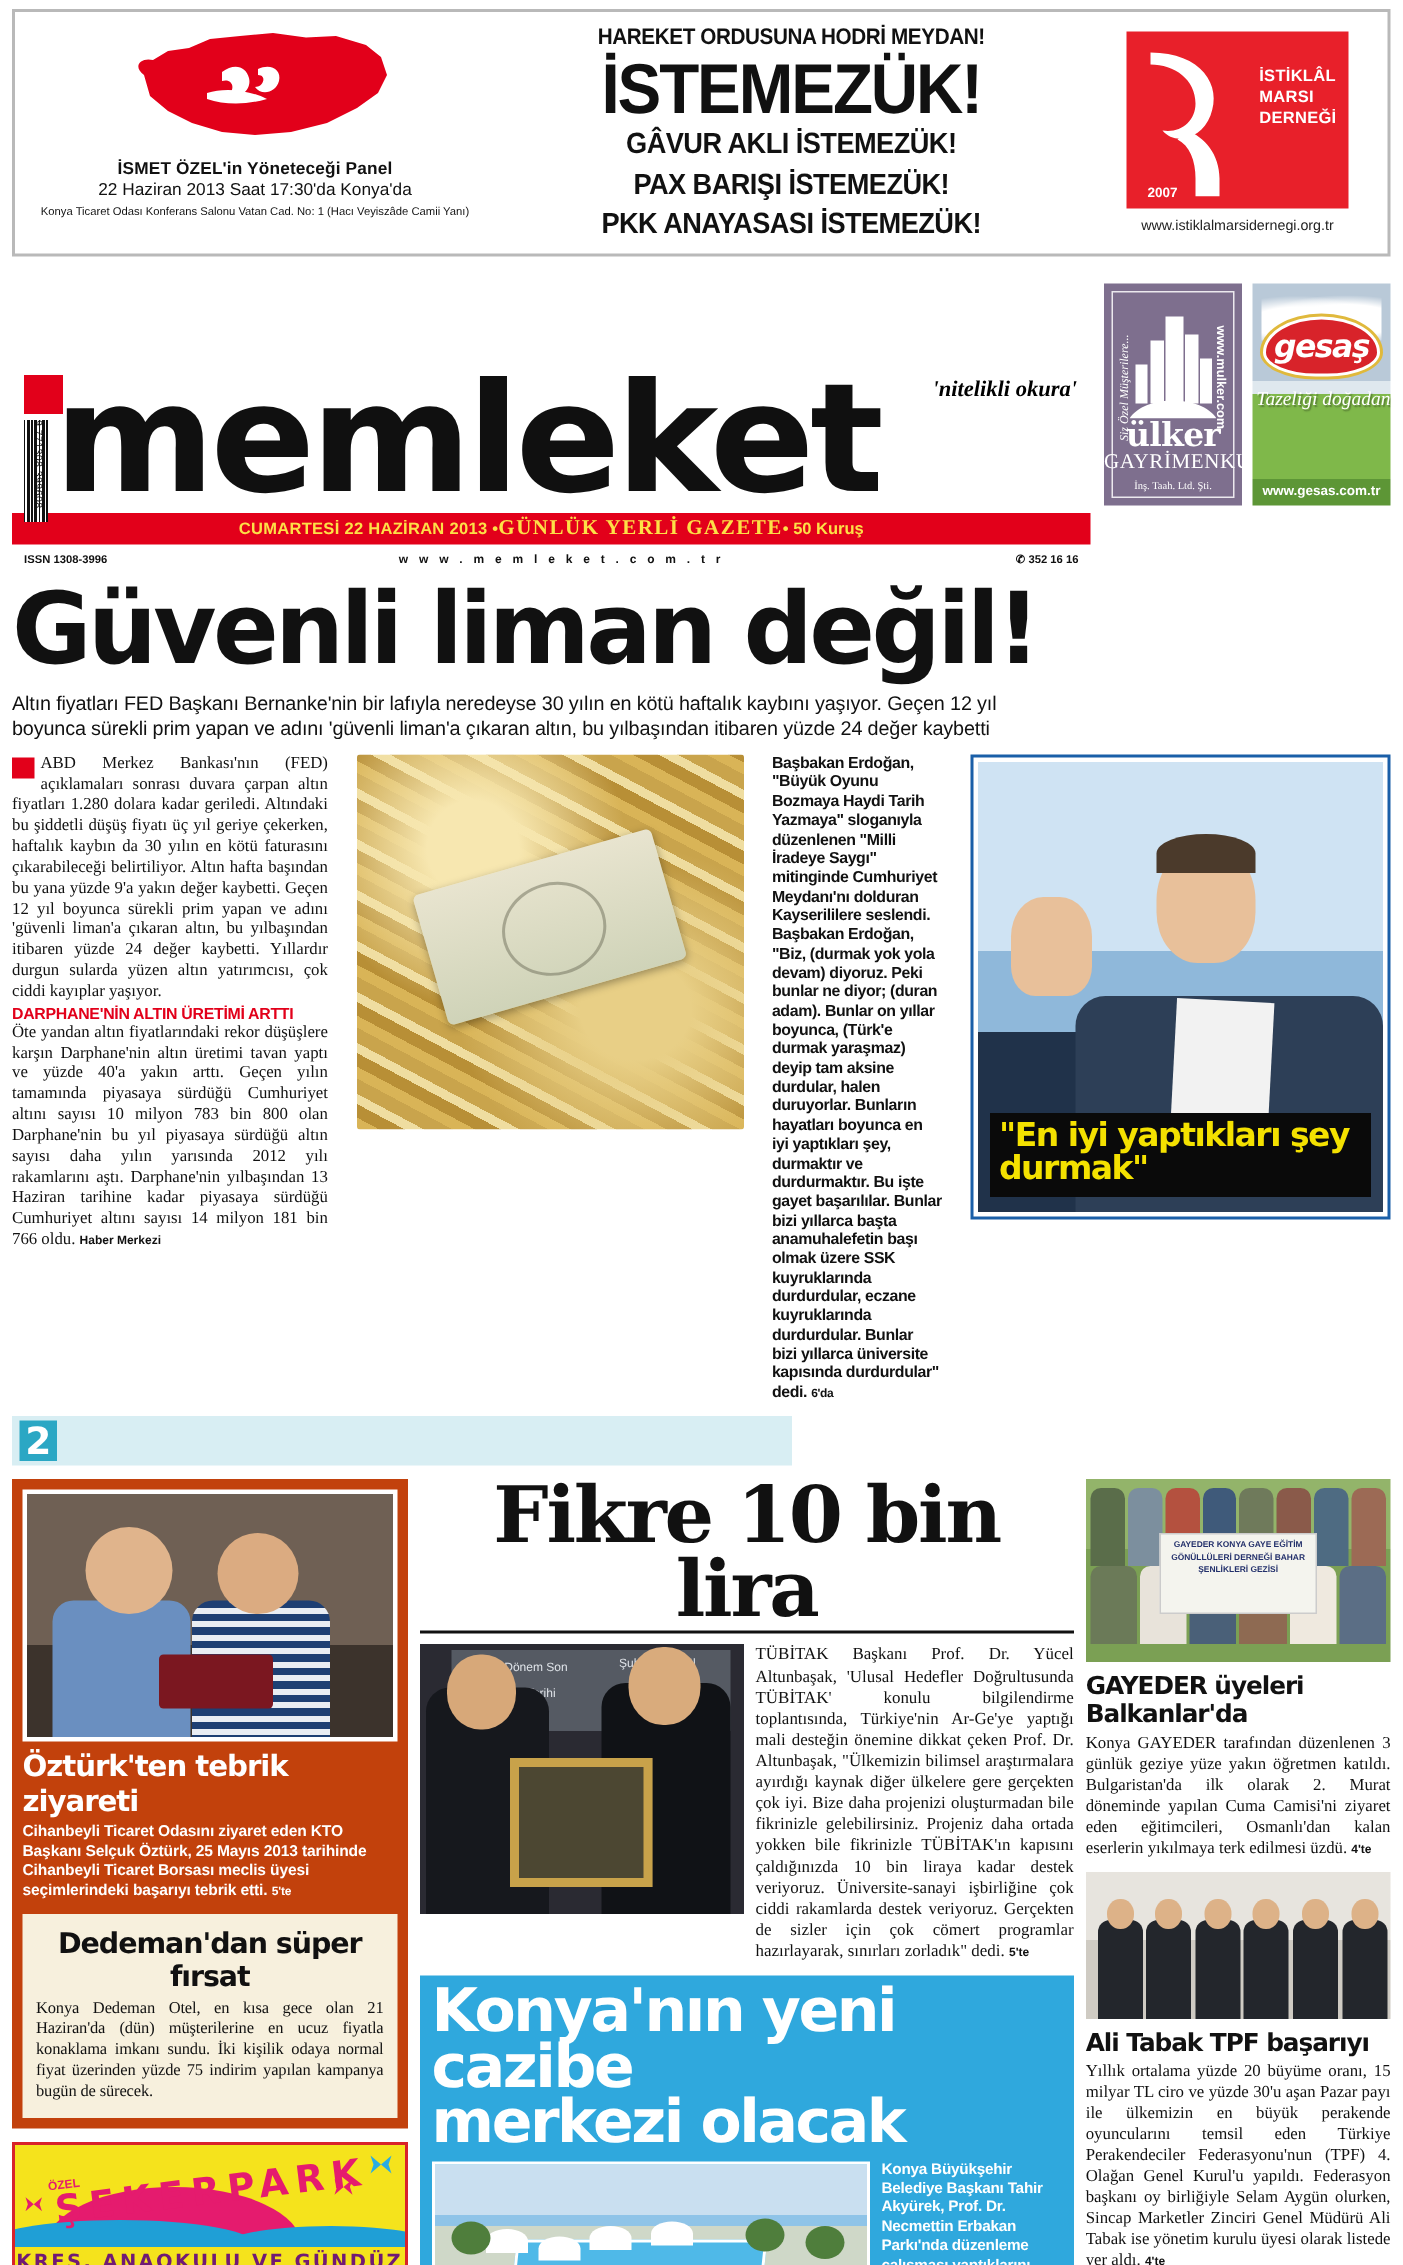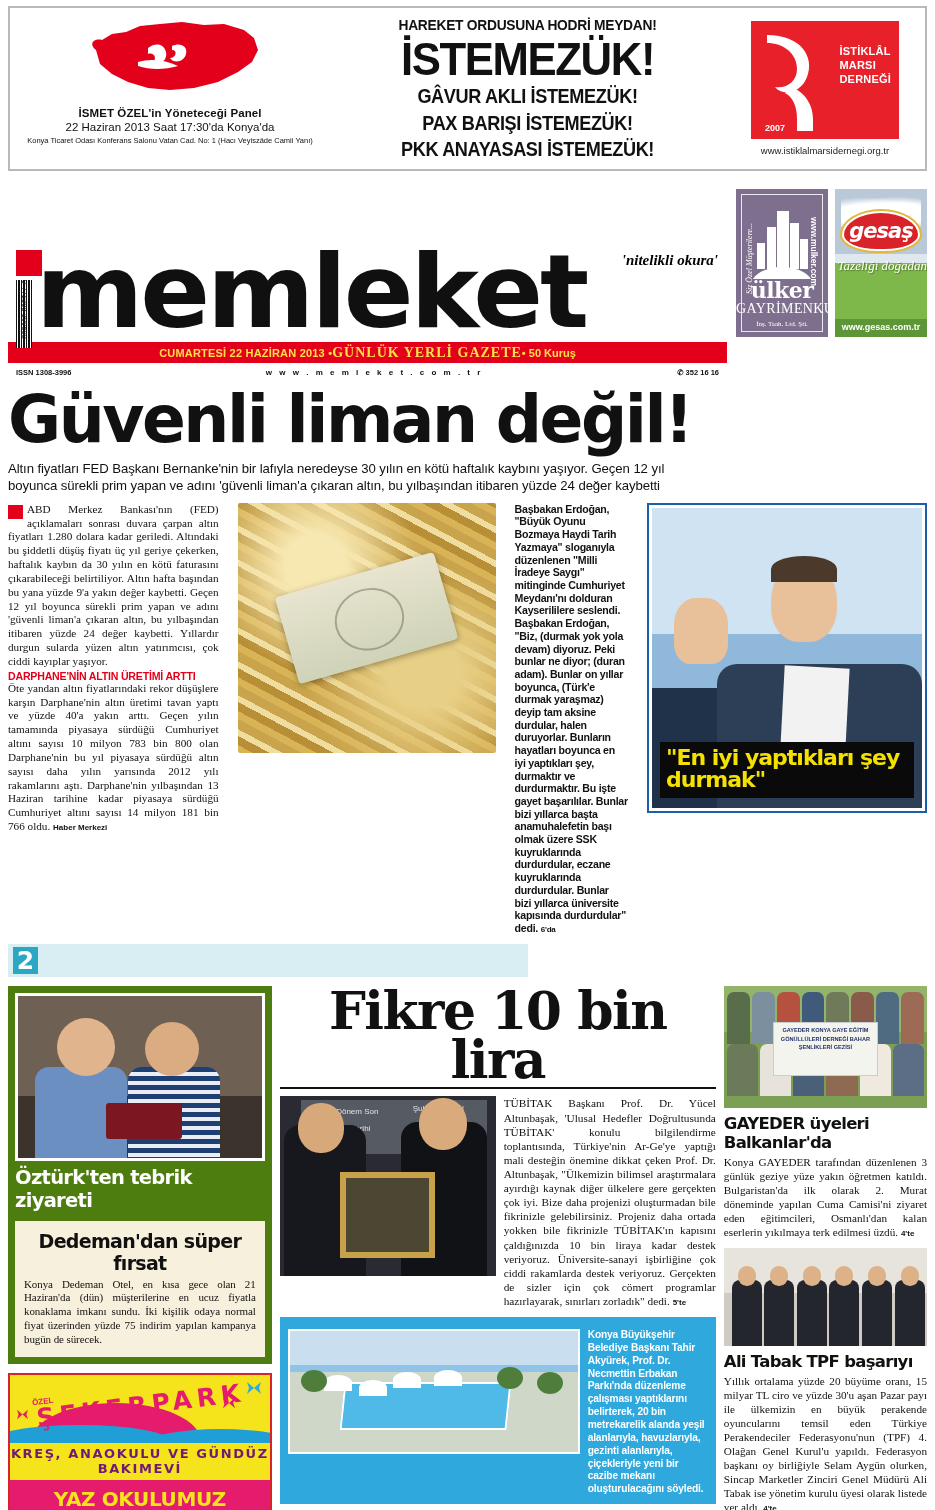--- a/index.html
+++ b/index.html
@@ -114,21 +114,21 @@
   .teal { margin-top:9px; background:#d8eef3; height:33px; width:520px; display:flex; align-items:center; }
   .teal .t { color:#2ba7c4; font-family:"DejaVu Sans",sans-serif; font-weight:bold; font-size:24px; letter-spacing:-1px; padding-left:6px;}
   .teal .pg { background:#2ba7c4; color:#fff; font-family:"DejaVu Sans",sans-serif; font-weight:bold; font-size:25px; width:25px; height:27px; text-align:center; line-height:27px; margin-left:5px;}
 
   
   .grid { display:flex; gap:8px; margin-top:9px; }
   .colL { width:266px; }
   .colM { width:440px; }
   .colR { width:205px; }
 
-  .redbox { background:#4d7c0f; padding:7px; }
+  .redbox { background:#c2410c; padding:7px; }
   .redbox .ph { height:168px; background:linear-gradient(#6f6054 0 62%, #3c332c 62% 100%); border:3px solid #fff; position:relative; overflow:hidden;}
   .redbox .ph .m1{position:absolute;left:16%;top:14%;width:58px;height:58px;background:#e0b48c;border-radius:50%;}
   .redbox .ph .b1{position:absolute;left:7%;top:44%;width:92px;height:56%;background:#6a8fc0;border-radius:14px 14px 0 0;}
   .redbox .ph .m2{position:absolute;left:52%;top:16%;width:54px;height:54px;background:#dbab81;border-radius:50%;}
   .redbox .ph .b2{position:absolute;left:45%;top:44%;width:92px;height:56%;background:repeating-linear-gradient(#1e3f73 0 5px,#e9edf3 5px 9px);border-radius:14px 14px 0 0;}
   .redbox .ph .box{position:absolute;left:36%;top:66%;width:76px;height:36px;background:#7b1720;border-radius:3px;}
   .redbox h3 { color:#fff; font-family:"DejaVu Sans",sans-serif; font-weight:bold; font-size:19.5px; margin-top:5px; letter-spacing:-.7px;}
   .redbox p { color:#fff; font-size:10.4px; font-weight:bold; line-height:1.25; margin-top:3px; letter-spacing:-.1px;}
   .redbox .inner { background:#f7f0dd; margin-top:9px; padding:9px 9px 11px;}
   .redbox .inner h4 { color:#111; font-family:"DejaVu Sans",sans-serif; font-weight:bold; font-size:19px; text-align:center; letter-spacing:-.7px;}
@@ -319,20 +319,21 @@
     <div class="colL">
       <div class="redbox">
         <div class="ph">
           <div class="b1"></div>
           <div class="m1"></div>
           <div class="b2"></div>
           <div class="m2"></div>
           <div class="box"></div>
         </div>
         <h3>Öztürk'ten tebrik ziyareti</h3>
+        <p><span>Cihanbeyli Ticaret Odasını ziyaret eden KTO Başkanı Selçuk Öztürk, 25 Mayıs 2013 tarihinde Cihanbeyli Ticaret Borsası meclis üyesi seçimlerindeki başarıyı tebrik etti.</span> <span style="font-size:8px">5'te</span></p>
 
         <div class="inner">
           <h4>Dedeman'dan süper fırsat</h4>
           <p>Konya Dedeman Otel, en kısa gece olan 21 Haziran'da (dün) müşterilerine en ucuz fiyatla konaklama imkanı sundu. İki kişilik odaya normal fiyat üzerinden yüzde 75 indirim yapılan kampanya bugün de sürecek.</p>
         </div>
       </div>
 
       <div class="sp">
         <div class="hero">
           <div class="sun"></div>
@@ -376,20 +377,24 @@
               <i></i>
             </div>
           <div class="frame"></div>
         </div>
         <div class="mid-txt">
           <span>TÜBİTAK Başkanı Prof. Dr. Yücel Altunbaşak, 'Ulusal Hedefler Doğrultusunda TÜBİTAK' konulu bilgilendirme toplantısında, Türkiye'nin Ar-Ge'ye yaptığı mali desteğin önemine dikkat çeken Prof. Dr. Altunbaşak, "Ülkemizin bilimsel araştırmalara ayırdığı kaynak diğer ülkelere gere gerçekten çok iyi. Bize daha projenizi oluşturmadan bile fikrinizle gelebilirsiniz. Projeniz daha ortada yokken bile fikrinizle TÜBİTAK'ın kapısını çaldığınızda 10 bin liraya kadar destek veriyoruz. Üniversite-sanayi işbirliğine çok ciddi rakamlarda destek veriyoruz. Gerçekten de sizler için çok cömert programlar hazırlayarak, sınırları zorladık" dedi.</span> <span style="font-family:'Liberation Sans',sans-serif;font-weight:bold;font-size:8px">5'te</span>
         </div>
       </div>
 
       <div class="mid-h2">
+        <h2>
+          <span style="display:block">Konya'nın yeni cazibe</span>
+          <span style="display:block">merkezi olacak</span>
+        </h2>
         <div class="r">
           <div class="render">
             <div class="pool"></div>
             <div class="tent" style="left:12%;top:36%"></div>
             <div class="tent" style="left:24%;top:40%"></div>
             <div class="tent" style="left:36%;top:34%"></div>
             <div class="tent" style="left:50%;top:32%"></div>
             <div class="tree" style="left:72%;top:30%"></div>
             <div class="tree" style="left:86%;top:34%"></div>
             <div class="tree" style="left:4%;top:32%"></div>

